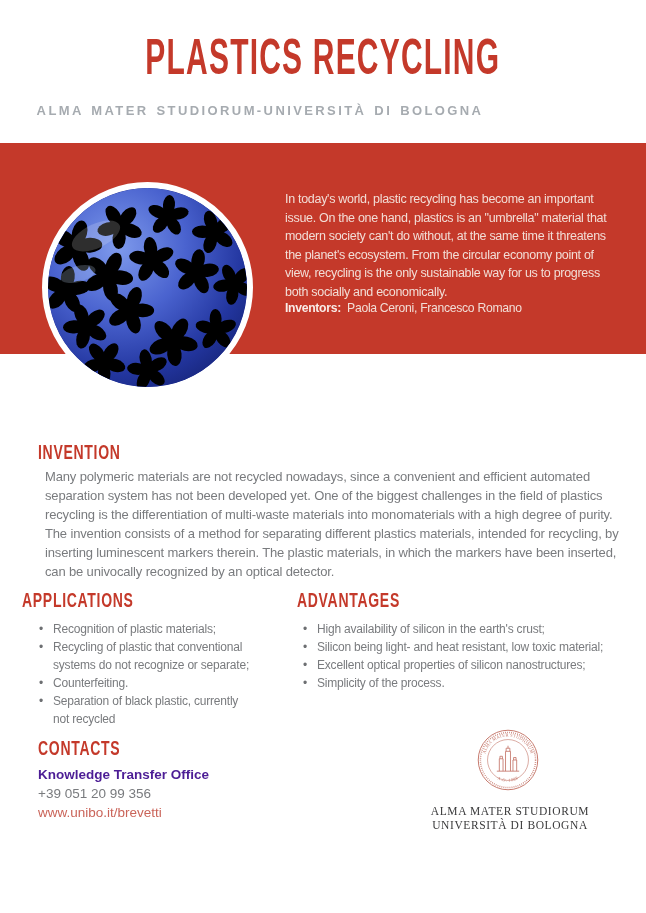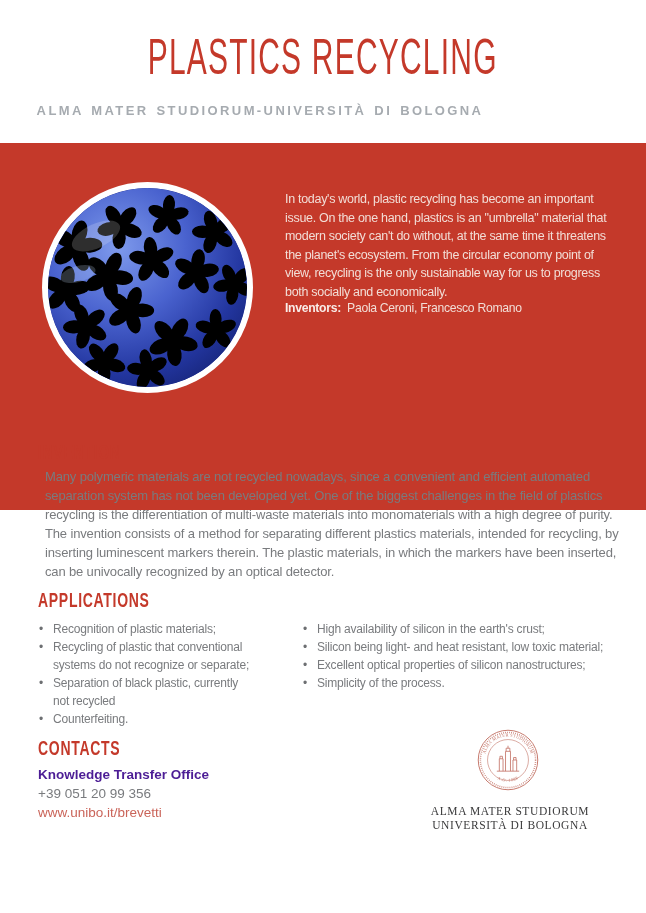--- a/index.html
+++ b/index.html
@@ -11,31 +11,31 @@
   }
   *{margin:0;padding:0;box-sizing:border-box;}
   html,body{background:#ffffff;}
   .page{
     position:relative;width:646px;height:913px;background:#ffffff;overflow:hidden;
     font-family:"Liberation Sans",sans-serif;
   }
   
   .title{
     position:absolute;top:31px;left:0;width:646px;text-align:center;
-    font-size:50px;font-weight:normal;letter-spacing:2px;color:var(--accent);
+    font-size:50px;font-weight:bold;letter-spacing:2px;color:var(--accent);
     line-height:52px;white-space:nowrap;
   }
   .title .squeeze{display:inline-block;transform:scaleX(0.60);transform-origin:50% 50%;}
   .subtitle{
     position:absolute;top:103px;left:0;width:520px;text-align:center;
     font-size:13px;font-weight:bold;letter-spacing:2.4px;word-spacing:2px;
     color:var(--subtitle-gray);white-space:nowrap;
   }
   
-  .banner{position:absolute;top:143px;left:0;width:646px;height:367px;background:var(--accent);}
+  .banner{position:absolute;top:143px;left:0;width:646px;height:211px;background:var(--accent);}
   .photo{
     position:absolute;left:42px;top:39px;width:211px;height:211px;
     border-radius:50%;border:6px solid #ffffff;overflow:hidden;background:#223099;
   }
   .photo svg{display:block;width:199px;height:199px;}
   .banner-text{position:absolute;left:285px;top:47px;width:332px;color:#f2ddd6;}
   .banner-text p.intro{font-size:12.5px;line-height:18.5px;letter-spacing:-0.3px;}
   .banner-text .meta{font-size:12.2px;line-height:15px;letter-spacing:-0.3px;white-space:nowrap;}
   .banner-text .meta.first{margin-top:19px;}
   .banner-text .meta + .meta{margin-top:8px;}
@@ -46,21 +46,21 @@
     white-space:nowrap;line-height:20px;
   }
   .h2 .squeeze{display:inline-block;transform:scaleX(0.70);transform-origin:0 50%;}
   
   .invention-h{position:absolute;left:38px;top:442px;}
   .invention-p{
     position:absolute;left:38px;top:467px;width:574px;
     font-size:13px;line-height:19px;letter-spacing:-0.15px;color:var(--body-gray);margin-left:7px;
   }
   
-  .apps-h{position:absolute;left:38px;top:590px;}
+  .apps-h{position:absolute;left:22px;top:590px;}
   .advs-h{position:absolute;left:297px;top:590px;}
   ul.blist{list-style:none;position:absolute;font-size:12px;line-height:18px;
     letter-spacing:-0.2px;color:var(--body-gray);}
   ul.blist li{position:relative;padding-left:15px;}
   ul.blist li::before{content:"\2022";position:absolute;left:1px;top:0;color:#6d6f72;}
   .apps-list{left:38px;top:620px;width:214px;}
   .advs-list{left:302px;top:620px;width:340px;}
   
   .contacts-h{position:absolute;left:38px;top:738px;}
   .contact-block{position:absolute;left:38px;top:765px;width:260px;font-size:13.5px;line-height:19px;color:var(--body-gray);}
@@ -171,24 +171,27 @@
     <span class="squeeze">INVENTION</span>
   </div>
   <p class="invention-p">Many polymeric materials are not recycled nowadays, since a convenient and efficient automated separation system has not been developed yet. One of the biggest challenges in the field of plastics recycling is the differentiation of multi-waste materials into monomaterials with a high degree of purity. The invention consists of a method for separating different plastics materials, intended for recycling, by inserting luminescent markers therein. The plastic materials, in which the markers have been inserted, can be univocally recognized by an optical detector.</p>
 
   <div class="h2 apps-h">
     <span class="squeeze">APPLICATIONS</span>
   </div>
   <ul class="blist apps-list">
       <li>Recognition of plastic materials;</li>
       <li>Recycling of plastic that conventional systems do not recognize or separate;</li>
+      <li>Counterfeiting.</li>
       <li>Separation of black plastic, currently not recycled</li>
-      <li>Counterfeiting.</li>
     </ul>
 
+  <div class="h2 advs-h">
+    <span class="squeeze">ADVANTAGES</span>
+  </div>
   <ul class="blist advs-list">
       <li>High availability of silicon in the earth's crust;</li>
       <li>Silicon being light- and heat resistant, low toxic material;</li>
       <li>Excellent optical properties of silicon nanostructures;</li>
       <li>Simplicity of the process.</li>
     </ul>
 
   <div class="h2 contacts-h">
     <span class="squeeze">CONTACTS</span>
   </div>

